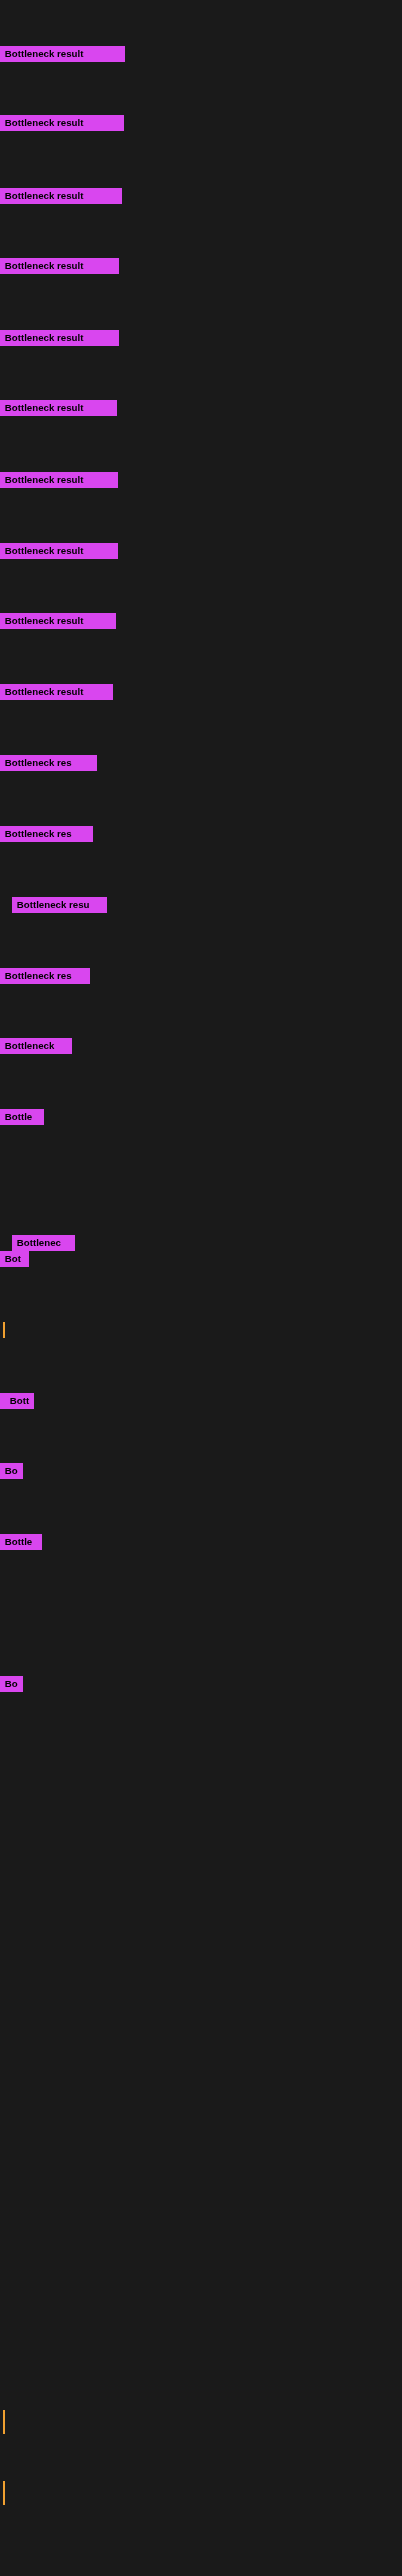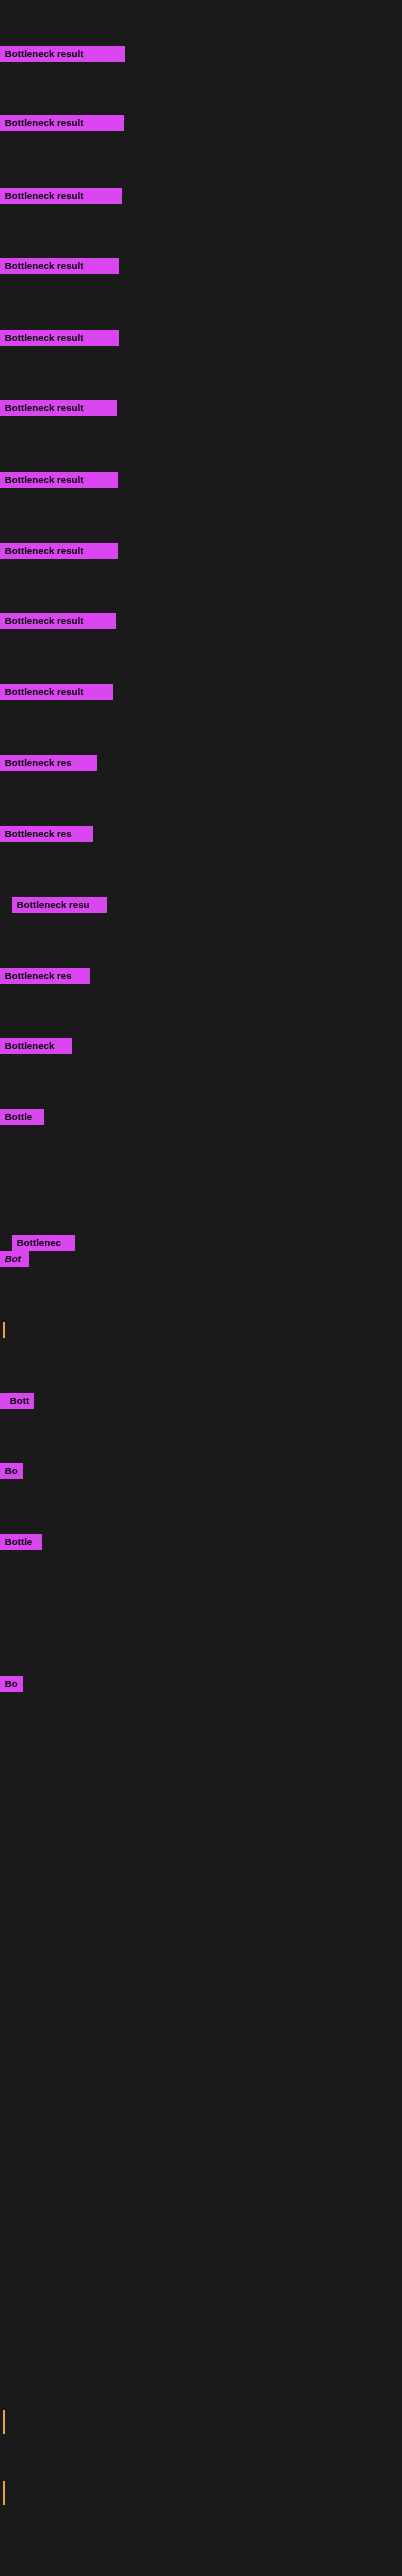--- a/index.html
+++ b/index.html
@@ -58,21 +58,21 @@
 <div class="row" style="top: 543px; left: 0px;"><span class="bottleneck-badge" style="max-width: 118px; width: 118px;">Bottleneck result</span></div>
 <div class="row" style="top: 613px; left: 0px;"><span class="bottleneck-badge" style="max-width: 116px; width: 116px;">Bottleneck result</span></div>
 <div class="row" style="top: 684px; left: 0px;"><span class="bottleneck-badge" style="max-width: 113px; width: 113px;">Bottleneck result</span></div>
 <div class="row" style="top: 755px; left: 0px;"><span class="bottleneck-badge" style="max-width: 97px; width: 97px;">Bottleneck res</span></div>
 <div class="row" style="top: 826px; left: 0px;"><span class="bottleneck-badge" style="max-width: 93px; width: 93px;">Bottleneck res</span></div>
 <div class="row" style="top: 897px; left: 0px; padding-left: 12px;"><span class="bottleneck-badge" style="max-width: 95px; width: 95px;">Bottleneck resu</span></div>
 <div class="row" style="top: 968px; left: 0px;"><span class="bottleneck-badge" style="max-width: 90px; width: 90px;">Bottleneck res</span></div>
 <div class="row" style="top: 1038px; left: 0px;"><span class="bottleneck-badge" style="max-width: 72px; width: 72px;">Bottleneck</span></div>
 <div class="row" style="top: 1109px; left: 0px;"><span class="bottleneck-badge" style="max-width: 44px; width: 44px;">Bottle</span></div>
 <div class="row" style="top: 1235px; left: 0px; margin-left: 12px;"><span class="bottleneck-badge" style="max-width: 63px; width: 63px;">Bottlenec</span></div>
-<div class="row" style="top: 1251px; left: 0px;"><span class="bottleneck-badge" style="max-width: 29px; width: 29px; font-style: italic;">Bot</span></div>
+<div class="row" style="top: 1251px; left: 0px;"><span class="bottleneck-badge" style="max-width: 29px; width: 29px;">Bot</span></div>
 <div class="row" style="top: 1393px; left: 0px; text-align: right;"><span class="bottleneck-badge" style="max-width: 34px; width: 34px;">Bott</span></div>
 <div class="row" style="top: 1463px; left: 0px;"><span class="bottleneck-badge" style="max-width: 22.5px; width: 22.5px;">Bo</span></div>
 <div class="row" style="top: 1534px; left: 0px;"><span class="bottleneck-badge" style="max-width: 42px; width: 42px;">Bottle</span></div>
 <div class="row" style="top: 1676px; left: 0px;"><span class="bottleneck-badge" style="max-width: 22.5px; width: 22.5px;">Bo</span></div>
 <div class="vline" style="top: 1322px; height: 16px;"></div>
 <div class="vline" style="top: 2410px; height: 24px;"></div>
 <div class="vline" style="top: 2481px; height: 24px;"></div>
 
 
 </body></html>

